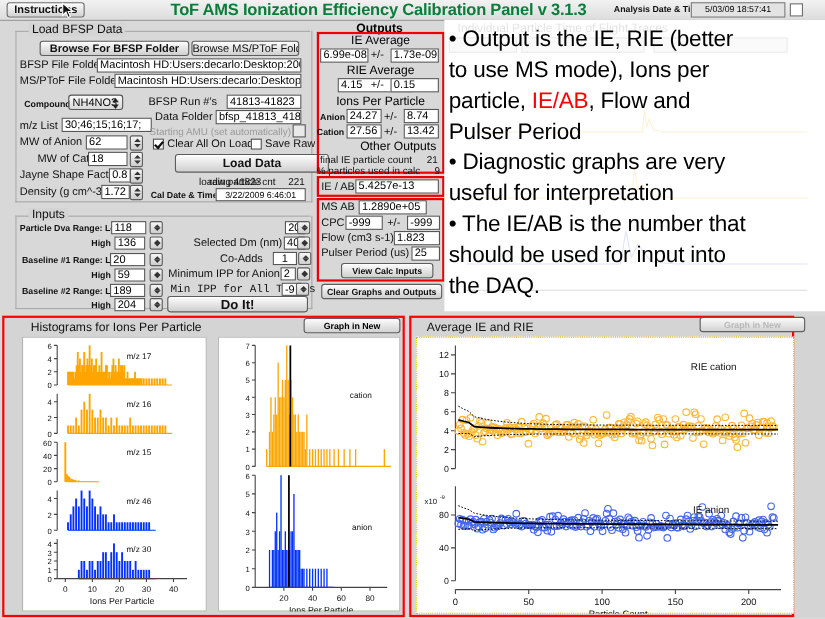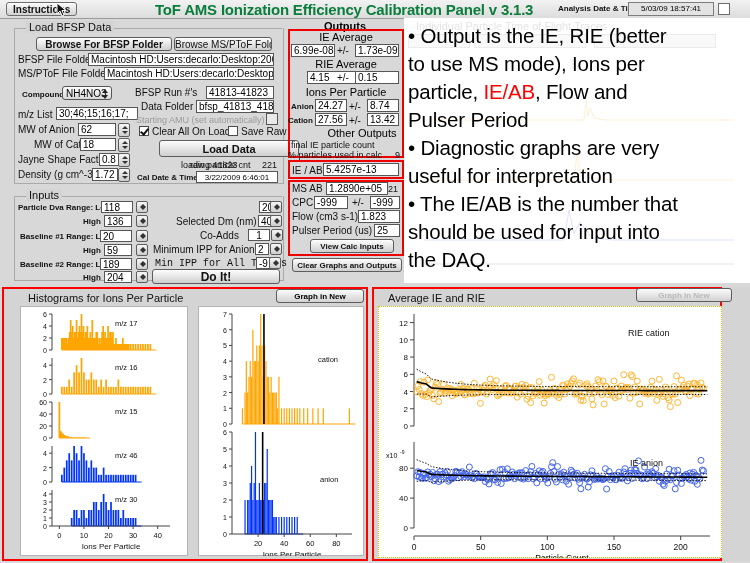--- a/index.html
+++ b/index.html
@@ -223,21 +223,21 @@
 <div class="lbl" style="left:349px;top:101px;">+/-</div>
 <div class="fld" style="left:367px;top:99px;width:32px;height:13px;">8.74</div>
 
 <div class="lbl sm" style="left:288px;top:116px;">Cation</div>
 <div class="fld" style="left:315px;top:113px;width:32px;height:13px;">27.56</div>
 <div class="lbl" style="left:349px;top:115px;">+/-</div>
 <div class="fld" style="left:367px;top:113px;width:32px;height:13px;">13.42</div>
 
 <div class="ctr" style="left:304px;top:127px;width:116px;">Other Outputs</div>
 <div class="lbl" style="left:291px;top:140px;font-size:9px;">final IE particle count</div>
-<div class="lbl" style="left:388px;top:140px;font-size:9px;margin-top:44px;">21</div>
+<div class="lbl" style="left:388px;top:140px;font-size:9px;">21</div>
 <div class="lbl" style="left:288px;top:150px;font-size:9px;">% particles used in calc</div>
 <div class="lbl" style="left:395px;top:150px;font-size:9px;">9</div>
 
 <div class="redbox" style="left:288px;top:160px;width:116px;height:19px;"></div>
 <div class="lbl" style="left:292px;top:165px;">IE / AB</div>
 <div class="fld" style="left:323px;top:163px;width:76px;height:13px;">5.4257e-13</div>
 
 <div class="redbox" style="left:288px;top:180px;width:116px;height:76px;"></div>
 <div class="lbl" style="left:292px;top:183px;">MS AB</div>
 <div class="fld" style="left:326px;top:182px;width:62px;height:13px;">1.2890e+05</div>

